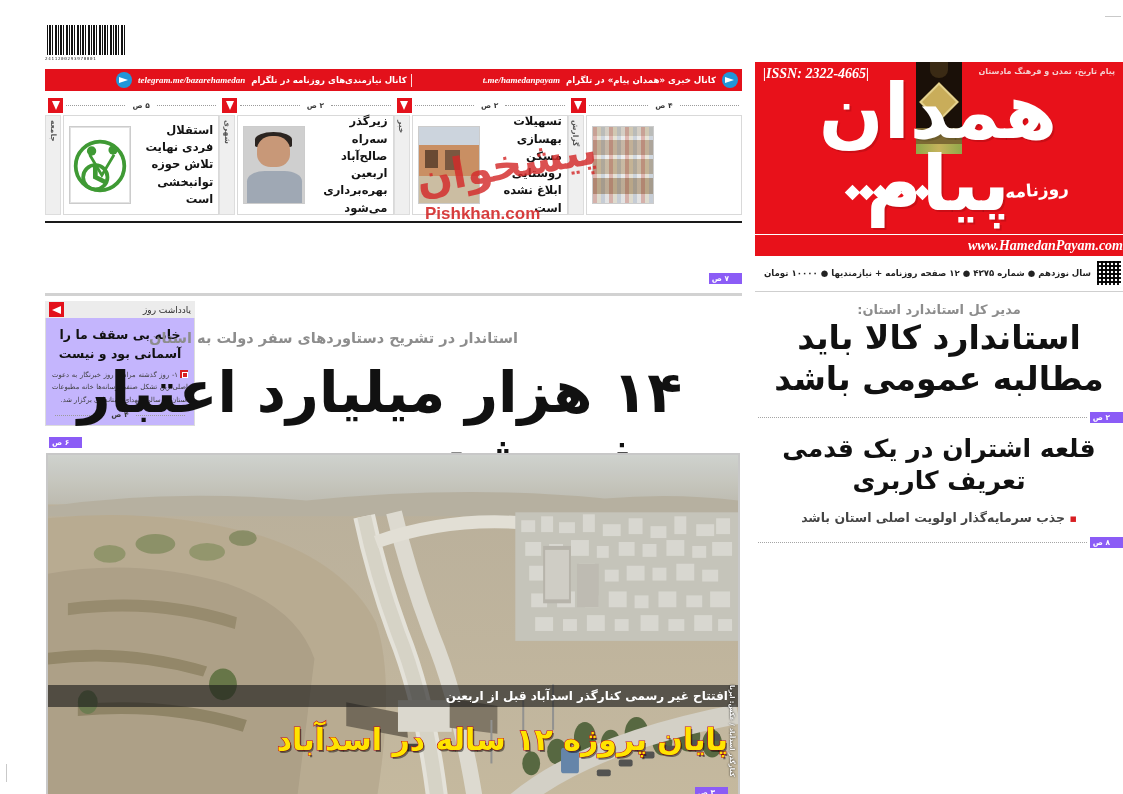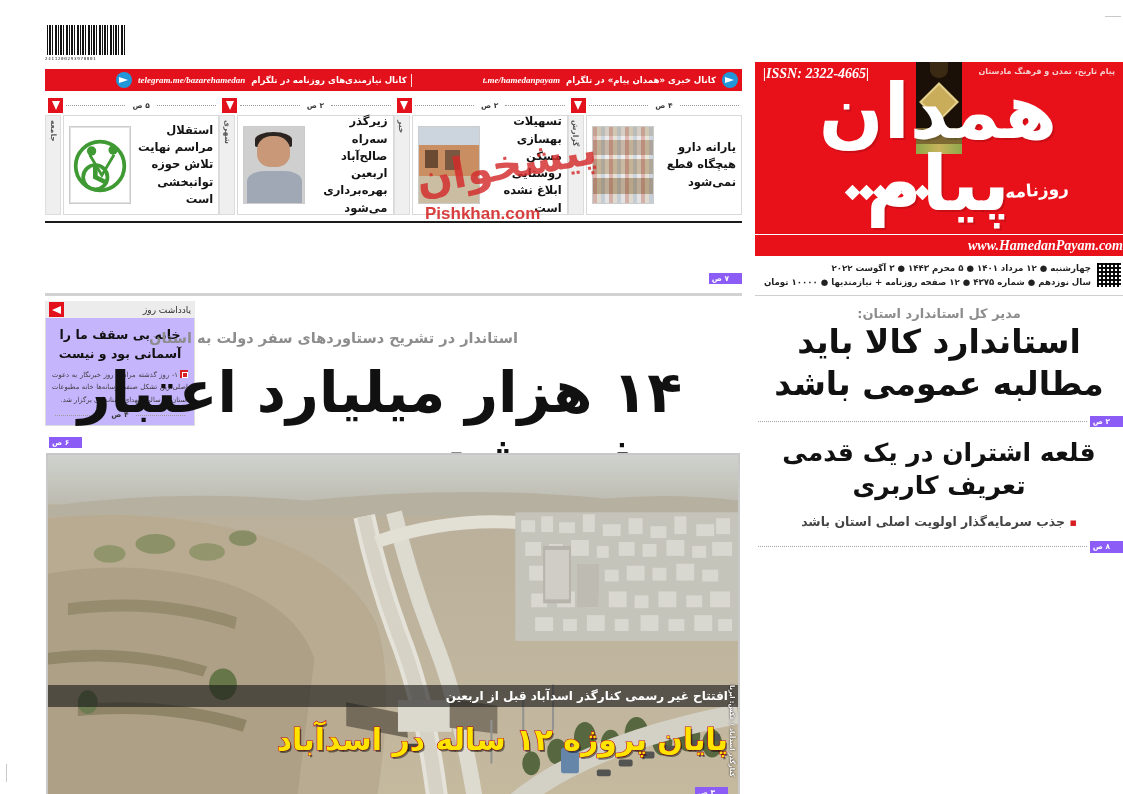--- a/index.html
+++ b/index.html
@@ -516,21 +516,21 @@
               <svg viewBox="0 0 62 78" xmlns="http://www.w3.org/2000/svg">
                 <circle cx="31" cy="40" r="26" fill="none" stroke="#3f9a34" stroke-width="4"></circle>
                 <circle cx="22" cy="24" r="5" fill="#3f9a34"></circle>
                 <circle cx="45" cy="23" r="5" fill="#3f9a34"></circle>
                 <path d="M20 28 L33 50 L46 28" fill="none" stroke="#3f9a34" stroke-width="3"></path>
                 <circle cx="26" cy="52" r="13" fill="none" stroke="#3f9a34" stroke-width="4"></circle>
                 <path d="M26 38 L26 52 L38 58" fill="none" stroke="#3f9a34" stroke-width="5"></path>
               </svg>
             </div>
           </div>
-          <div class="teaser-title">استقلال مراسم نهایت تلاش حوزه توانبخشی است</div>
+          <div class="teaser-title">استقلال فردی نهایت تلاش حوزه توانبخشی است</div>
         </div>
       </div>
 
       <div class="teaser">
         <div class="teaser-top">
           <span class="arrow-down"></span>
           <span class="dot-rule"></span>
           <span class="pg-badge plain">۲ ص</span>
           <span class="dot-rule"></span>
         </div>
@@ -574,21 +574,20 @@
           <span class="pg-badge plain">۴ ص</span>
           <span class="dot-rule"></span>
         </div>
         <div class="teaser-rail">
           <span class="rail-text">گزارش</span>
         </div>
         <div class="teaser-body">
           <div class="teaser-thumb">
             <div class="th-pharmacy"></div>
           </div>
-          <div class="teaser-title">یارانه دارو هیچگاه قطع نمی‌شود</div>
         </div>
       </div>
 
     </div>
 
     <div class="rule-black"></div>
 
     <div class="badge-left-row">
       <span class="pg-badge">۷ ص</span>
     </div>
@@ -776,21 +775,20 @@
           <i></i>
       </div>
     </div>
 
     <div class="mast-url-bar">
       <span class="mast-url">www.HamedanPayam.com</span>
     </div>
 
     <div class="mast-dateline">
       <div class="dateline-lines">
-        <div class="dl-row">چهارشنبه ● ۱۲ مرداد ۱۴۰۱ ● ۵ محرم ۱۴۴۳ ● ۳ آگوست ۲۰۲۲</div>
         <div class="dl-row">سال نوزدهم ● شماره ۴۳۷۵ ● ۱۲ صفحه روزنامه + نیازمندیها ● ۱۰۰۰۰ تومان</div>
       </div>
       <div class="qr"></div>
     </div>
     <div class="mast-rule"></div>
 
     <div class="rstory">
       <div class="rstory-kicker">مدیر کل استاندارد استان:</div>
       <div class="rstory-title">استاندارد کالا باید مطالبه عمومی باشد</div>
     </div>

